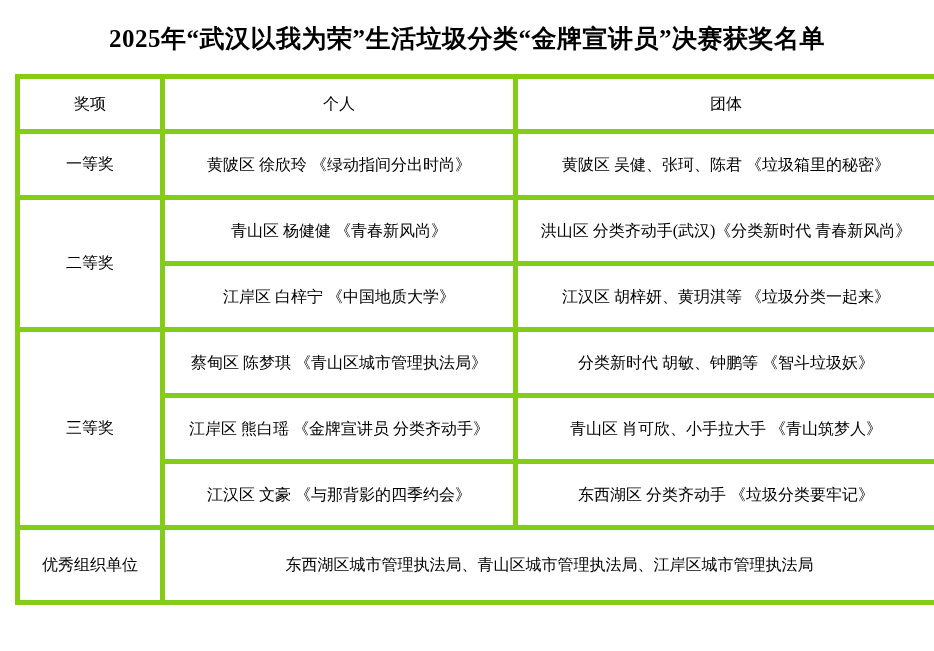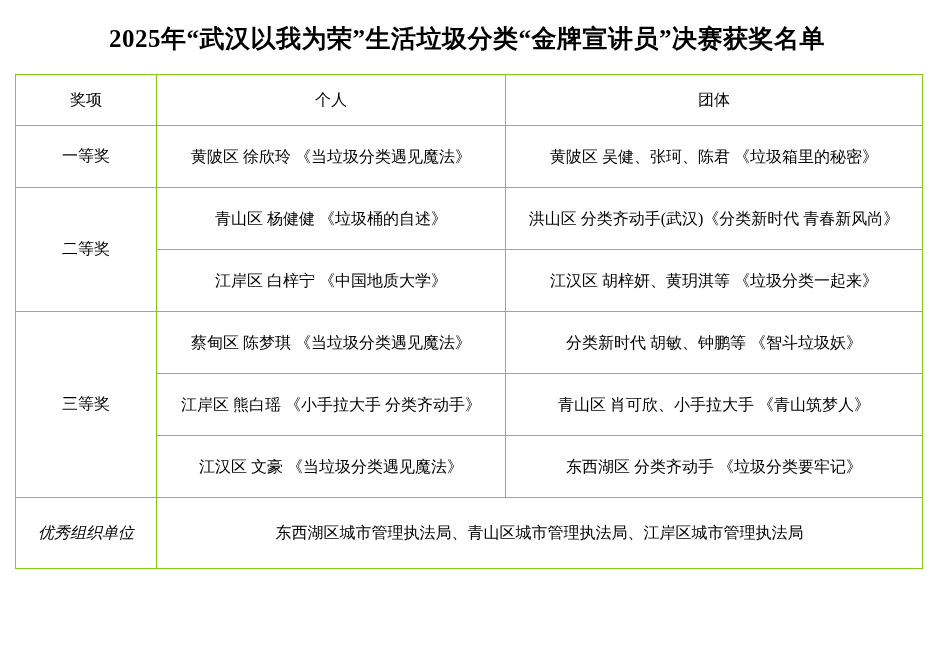--- a/index.html
+++ b/index.html
@@ -34,21 +34,21 @@
   .table-wrap {
     margin: 18px auto 0 auto;
     width: 904px;
   }
   table.award-table {
     border-collapse: collapse;
     width: 100%;
     table-layout: fixed;
   }
   table.award-table td, table.award-table th {
-    border: 1px solid #84cc16;
+    border: 5px solid #84cc16;
     padding: 0;
     text-align: center;
     vertical-align: middle;
     font-weight: normal;
     font-size: 16px;
     font-family: "Liberation Serif", "DejaVu Serif", serif;
   }
   .head-cell {
     height: 50px;
     font-weight: bold;
@@ -61,21 +61,20 @@
   .data-cell {
     height: 61px;
     padding: 4px 6px;
     font-size: 16.5px;
     line-height: 24px;
   }
   .col-ind { width: 348px; }
   .col-team { width: 416px; }
   .org-label {
     height: 70px;
-    font-style: italic;
   }
   .org-value {
     height: 70px;
     font-size: 16.5px;
   }
 </style>
 </head>
 <body>
 
 <div class="page">
@@ -86,45 +85,45 @@
     <table class="award-table">
       <tbody>
         <tr>
           <td class="head-cell cat-cell">奖项</td>
           <td class="head-cell col-ind">个人</td>
           <td class="head-cell col-team">团体</td>
         </tr>
 
         <tr>
           <td class="cat-cell" rowspan="1">一等奖</td>
-          <td class="data-cell col-ind">黄陂区  徐欣玲 《当垃圾分类遇见魔法》</td>
+          <td class="data-cell col-ind">黄陂区  徐欣玲 《绿动指间分出时尚》</td>
           <td class="data-cell col-team">黄陂区  吴健、张珂、陈君 《垃圾箱里的秘密》</td>
         </tr>
 
         <tr>
           <td class="cat-cell" rowspan="2">二等奖</td>
-          <td class="data-cell col-ind">青山区  杨健健 《垃圾桶的自述》</td>
+          <td class="data-cell col-ind">青山区  杨健健 《青春新风尚》</td>
           <td class="data-cell col-team">洪山区  分类齐动手(武汉)《分类新时代 青春新风尚》</td>
         </tr>
         <tr>
           <td class="data-cell col-ind">江岸区  白梓宁 《中国地质大学》</td>
           <td class="data-cell col-team">江汉区  胡梓妍、黄玥淇等 《垃圾分类一起来》</td>
         </tr>
 
         <tr>
           <td class="cat-cell" rowspan="3">三等奖</td>
-          <td class="data-cell col-ind">蔡甸区  陈梦琪 《当垃圾分类遇见魔法》</td>
+          <td class="data-cell col-ind">蔡甸区  陈梦琪 《青山区城市管理执法局》</td>
           <td class="data-cell col-team">分类新时代  胡敏、钟鹏等 《智斗垃圾妖》</td>
         </tr>
         <tr>
-          <td class="data-cell col-ind">江岸区  熊白瑶 《小手拉大手 分类齐动手》</td>
+          <td class="data-cell col-ind">江岸区  熊白瑶 《金牌宣讲员 分类齐动手》</td>
           <td class="data-cell col-team">青山区  肖可欣、小手拉大手 《青山筑梦人》</td>
         </tr>
         <tr>
-          <td class="data-cell col-ind">江汉区  文豪 《当垃圾分类遇见魔法》</td>
+          <td class="data-cell col-ind">江汉区  文豪 《与那背影的四季约会》</td>
           <td class="data-cell col-team">东西湖区  分类齐动手 《垃圾分类要牢记》</td>
         </tr>
 
         <tr>
           <td class="cat-cell org-label">优秀组织单位</td>
           <td class="org-value" colspan="2">东西湖区城市管理执法局、青山区城市管理执法局、江岸区城市管理执法局</td>
         </tr>
       </tbody>
     </table>
   </div>

